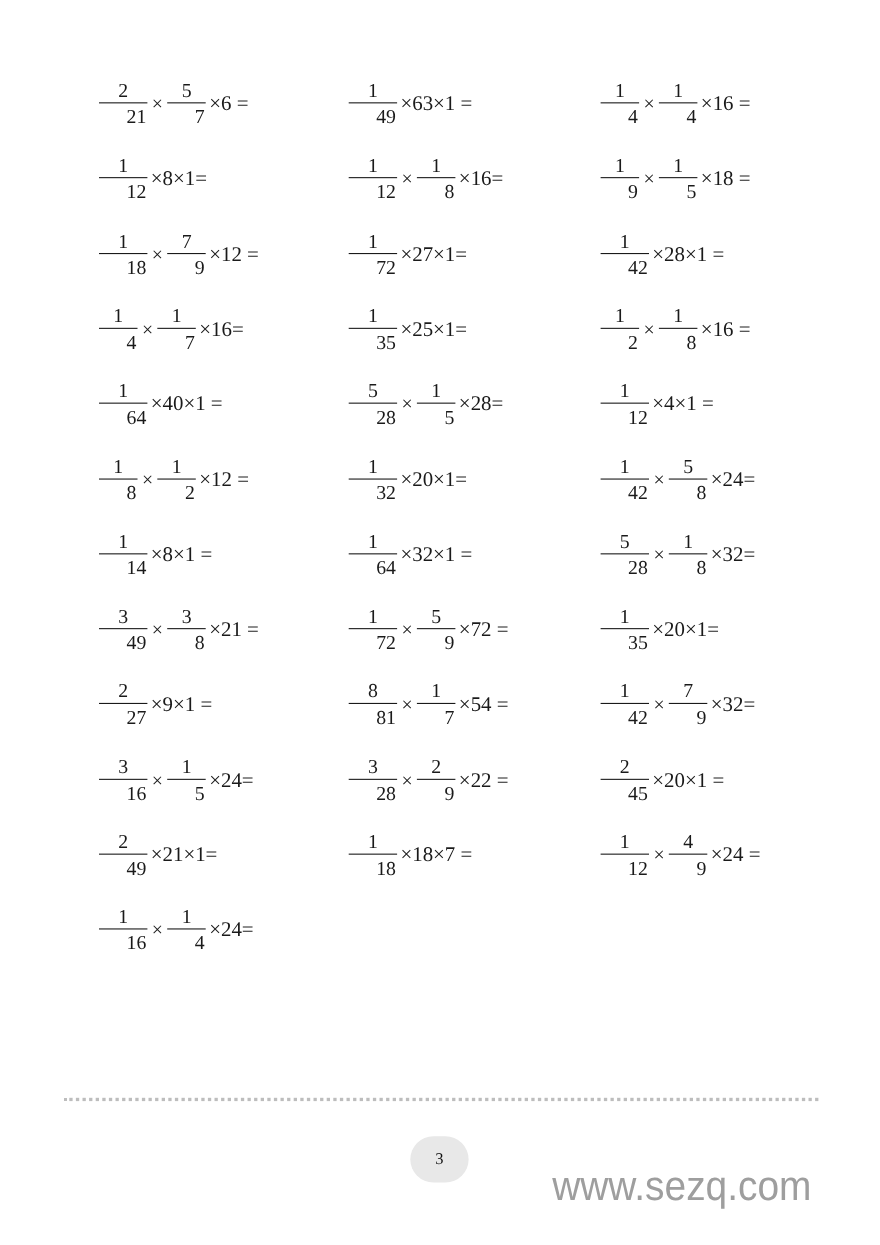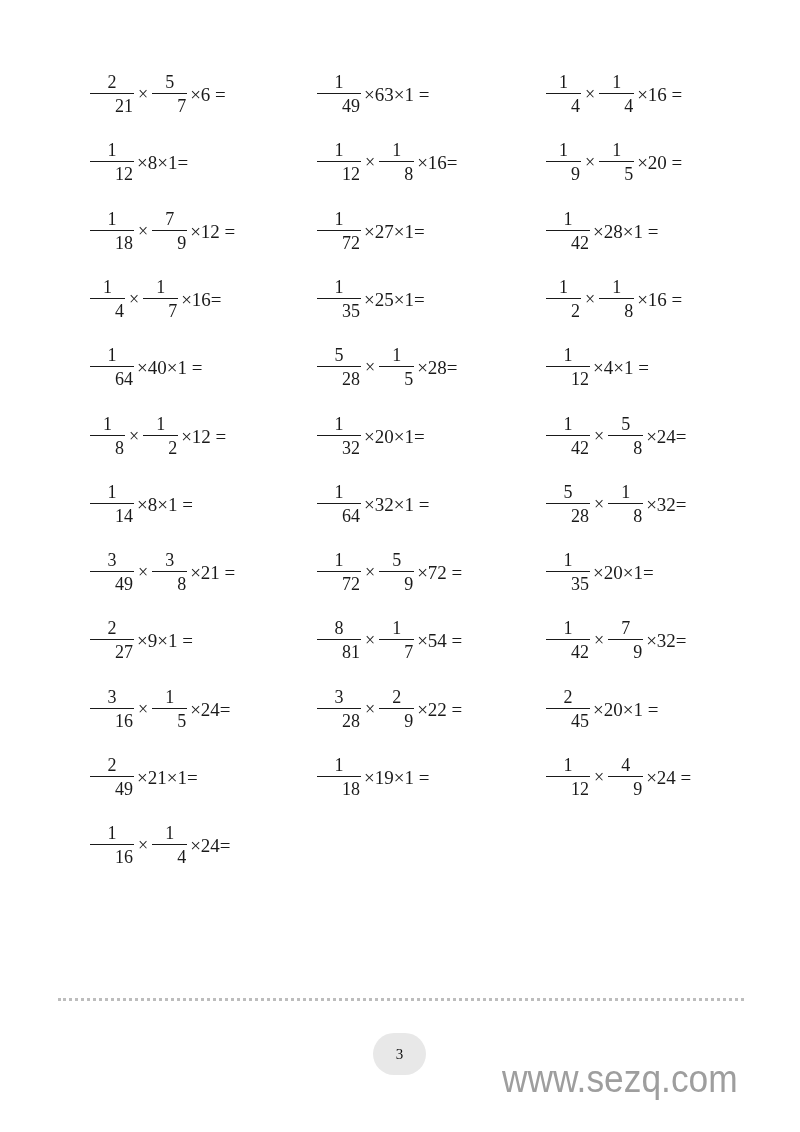--- a/index.html
+++ b/index.html
@@ -171,21 +171,21 @@
           <span class="num">1</span>
           <span class="bar"></span>
           <span class="den">9</span>
         </span>
         <span class="op">×</span>
         <span class="frac">
           <span class="num">1</span>
           <span class="bar"></span>
           <span class="den">5</span>
         </span>
-        <span class="tail">×20 =</span>
+        <span class="tail">×18 =</span>
       </div>
       <div class="problem" style="left: 89px; top: 207px;">
         <span class="frac">
           <span class="num">1</span>
           <span class="bar"></span>
           <span class="den">18</span>
         </span>
         <span class="op">×</span>
         <span class="frac">
           <span class="num">7</span>
@@ -457,21 +457,21 @@
           <span class="den">49</span>
         </span>
         <span class="tail">×21×1=</span>
       </div>
       <div class="problem" style="left: 316px; top: 753px;">
         <span class="frac">
           <span class="num">1</span>
           <span class="bar"></span>
           <span class="den">18</span>
         </span>
-        <span class="tail">×19×1 =</span>
+        <span class="tail">×18×7 =</span>
       </div>
       <div class="problem" style="left: 545px; top: 753px;">
         <span class="frac">
           <span class="num">1</span>
           <span class="bar"></span>
           <span class="den">12</span>
         </span>
         <span class="op">×</span>
         <span class="frac">
           <span class="num">4</span>

